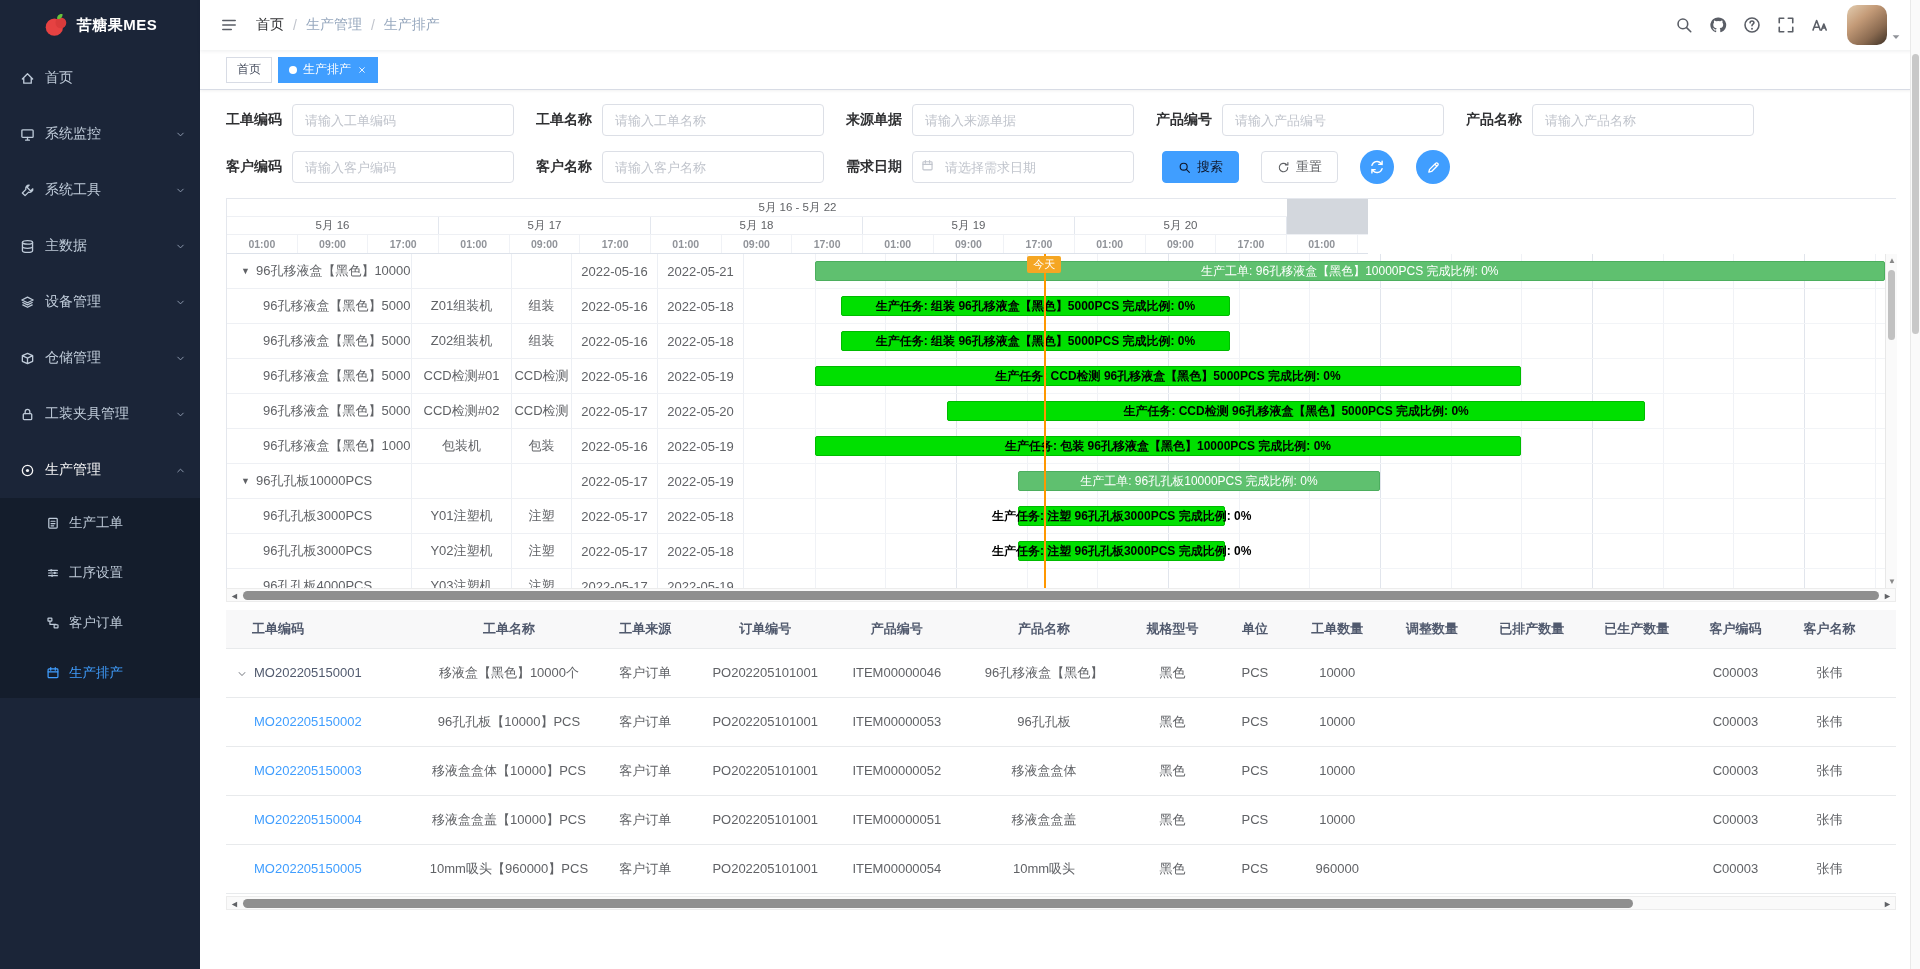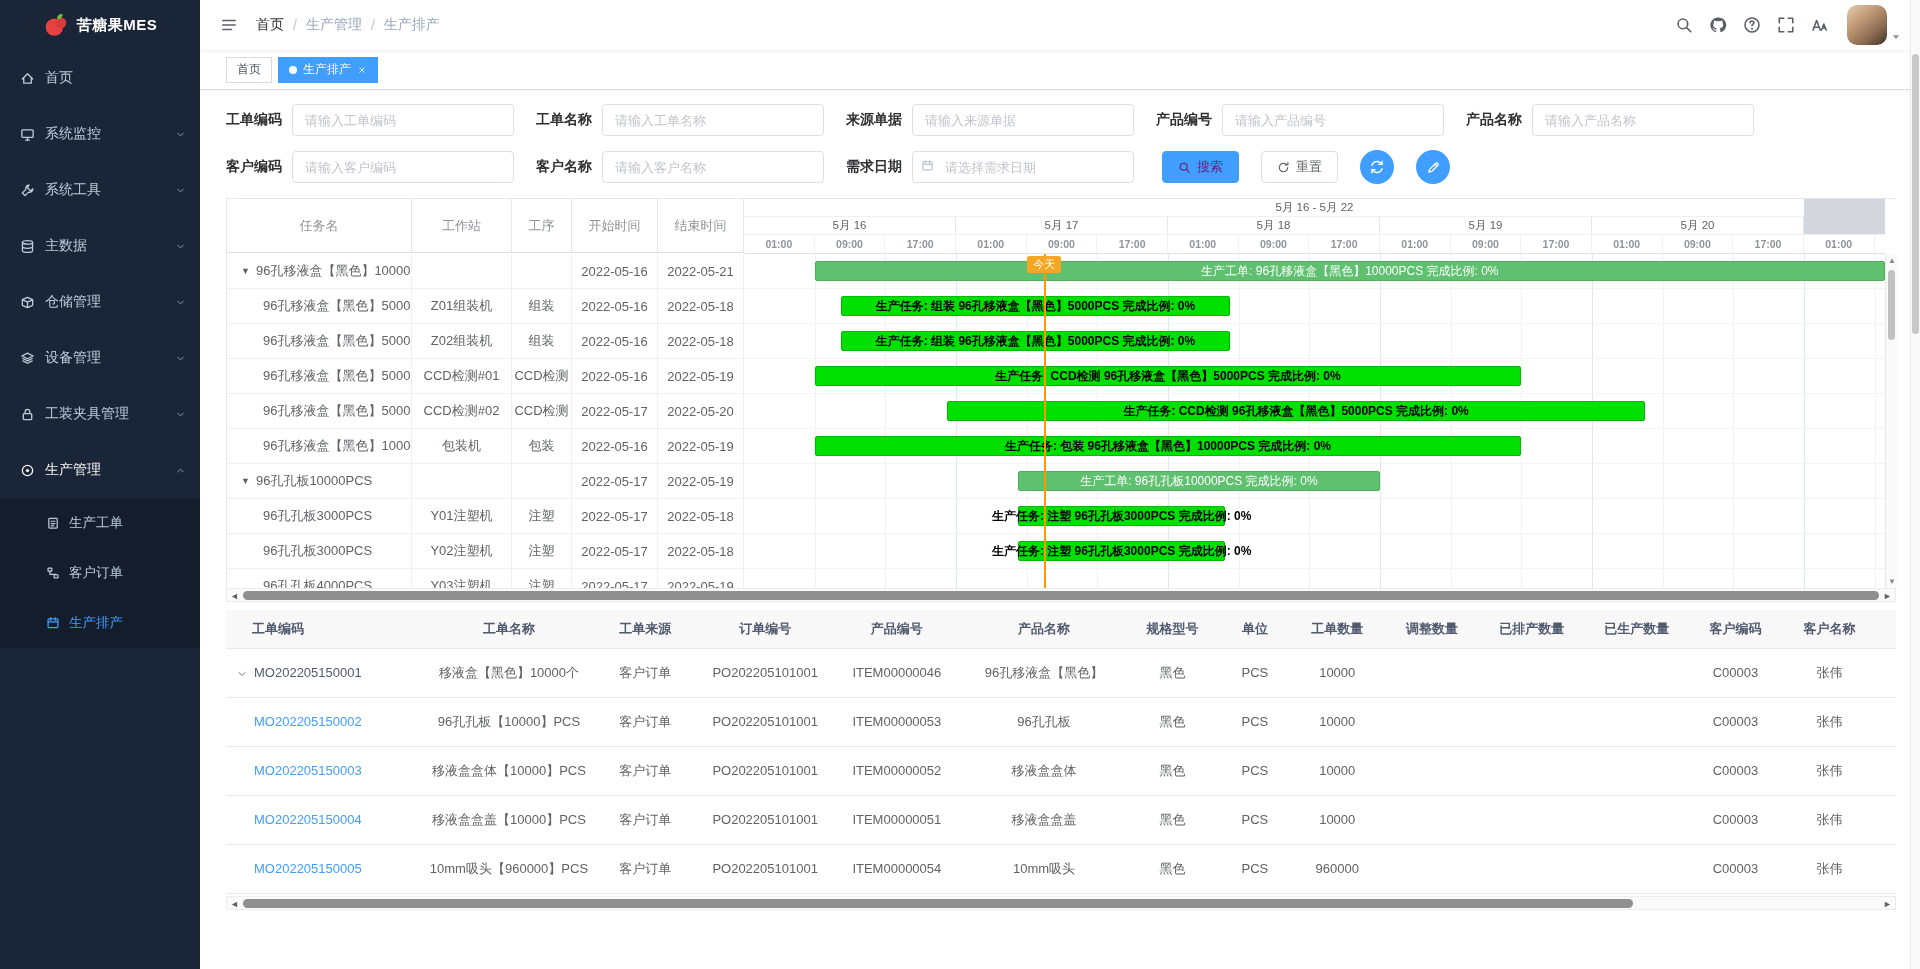--- a/index.html
+++ b/index.html
@@ -48,21 +48,21 @@
   .frow{display:flex;align-items:center;gap:22px;margin-bottom:14px;}
   #frow2f{display:contents;}
   .ffield{display:flex;align-items:center;}
   .flabel{font-size:14px;font-weight:700;color:#303133;margin-right:10px;white-space:nowrap;}
   .fin{position:relative;display:inline-flex;align-items:center;}
   .fin input{width:222px;height:32px;border:1px solid #dcdfe6;border-radius:4px;padding:0 12px;font-size:13px;color:#606266;outline:none;font-family:inherit;}
   .fin input::placeholder{color:#c0c4cc;}
   .fin.date input{padding-left:32px;}
   .fin .cal{position:absolute;left:9px;color:#c0c4cc;}
   .btn{height:32px;border-radius:4px;font-size:13px;display:inline-flex;align-items:center;gap:6px;padding:0 15px;cursor:pointer;border:1px solid transparent;font-family:inherit;}
-  .btn.primary{background:#409eff;border-color:#409eff;color:#701a75;margin-left:6px;}
+  .btn.primary{background:#409eff;border-color:#409eff;color:#0f172a;margin-left:6px;}
   .btn.plain{background:#fff;border-color:#dcdfe6;color:#606266;}
   .cbtn{width:34px;height:34px;border-radius:50%;background:#409eff;color:#fff;border:none;display:inline-flex;align-items:center;justify-content:center;cursor:pointer;}
   .cbtn + .cbtn{margin-left:0px;}
 
   
   .gantt{width:1670px;border-top:1px solid #e4e7ed;}
   .g-head{display:flex;border-left:1px solid #e4e7ed;}
   .g-left-head{display:flex;width:517px;flex:0 0 517px;}
   .g-hcell{height:54px;display:flex;align-items:center;justify-content:center;font-size:13px;color:#909399;border-right:1px solid #e4e7ed;border-bottom:1px solid #dde2ea;background:#fff;}
   .w0{width:185px;flex:0 0 185px;}
@@ -185,37 +185,37 @@
           <span class="mi-label">主数据</span>
           <span class="chev">
             <svg viewBox="0 0 16 16" width="11" height="11" fill="none" stroke="currentColor" stroke-width="1.4" stroke-linecap="round" stroke-linejoin="round">
               <path d="M4 6l4 4 4-4"></path>
             </svg>
           </span>
         </div>
         <div class="menu-item">
           <span class="icon ">
             <svg viewBox="0 0 16 16" width="15" height="15" fill="none" stroke="currentColor" stroke-width="1.4" stroke-linecap="round" stroke-linejoin="round">
-              <path d="M2.5 5 8 2.5 13.5 5v6L8 13.5 2.5 11zM2.5 5 8 7.5 13.5 5M8 7.5v6"></path>
-            </svg>
-          </span>
-          <span class="mi-label">仓储管理</span>
+              <path d="M8 2.3 14 5.3 8 8.3 2 5.3zM3 8l5 2.5L13 8M3 10.6 8 13.1l5-2.5"></path>
+            </svg>
+          </span>
+          <span class="mi-label">设备管理</span>
           <span class="chev">
             <svg viewBox="0 0 16 16" width="11" height="11" fill="none" stroke="currentColor" stroke-width="1.4" stroke-linecap="round" stroke-linejoin="round">
               <path d="M4 6l4 4 4-4"></path>
             </svg>
           </span>
         </div>
         <div class="menu-item">
           <span class="icon ">
             <svg viewBox="0 0 16 16" width="15" height="15" fill="none" stroke="currentColor" stroke-width="1.4" stroke-linecap="round" stroke-linejoin="round">
-              <path d="M8 2.3 14 5.3 8 8.3 2 5.3zM3 8l5 2.5L13 8M3 10.6 8 13.1l5-2.5"></path>
-            </svg>
-          </span>
-          <span class="mi-label">设备管理</span>
+              <path d="M2.5 5 8 2.5 13.5 5v6L8 13.5 2.5 11zM2.5 5 8 7.5 13.5 5M8 7.5v6"></path>
+            </svg>
+          </span>
+          <span class="mi-label">仓储管理</span>
           <span class="chev">
             <svg viewBox="0 0 16 16" width="11" height="11" fill="none" stroke="currentColor" stroke-width="1.4" stroke-linecap="round" stroke-linejoin="round">
               <path d="M4 6l4 4 4-4"></path>
             </svg>
           </span>
         </div>
         <div class="menu-item">
           <span class="icon ">
             <svg viewBox="0 0 16 16" width="15" height="15" fill="none" stroke="currentColor" stroke-width="1.4" stroke-linecap="round" stroke-linejoin="round">
               <rect x="3.5" y="7" width="9" height="6.5" rx="1"></rect>
@@ -245,20 +245,31 @@
         </div>
         <div class="submenu">
           <div class="sub-item">
             <span class="icon ">
               <svg viewBox="0 0 16 16" width="14" height="14" fill="none" stroke="currentColor" stroke-width="1.4" stroke-linecap="round" stroke-linejoin="round">
                 <rect x="3.2" y="2.8" width="9.6" height="11" rx="1"></rect>
                 <path d="M5.8 6h4.4M5.8 8.6h4.4M5.8 11.2h3"></path>
               </svg>
             </span>
             <span class="mi-label">生产工单</span>
+          </div>
+          <div class="sub-item">
+            <span class="icon ">
+              <svg viewBox="0 0 16 16" width="14" height="14" fill="none" stroke="currentColor" stroke-width="1.4" stroke-linecap="round" stroke-linejoin="round">
+                <path d="M3 5h10M3 8h10M3 11h10"></path>
+                <circle cx="6" cy="5" r="1.3" fill="currentColor" stroke="none"></circle>
+                <circle cx="10" cy="8" r="1.3" fill="currentColor" stroke="none"></circle>
+                <circle cx="7" cy="11" r="1.3" fill="currentColor" stroke="none"></circle>
+              </svg>
+            </span>
+            <span class="mi-label">工序设置</span>
           </div>
           <div class="sub-item">
             <span class="icon ">
               <svg viewBox="0 0 16 16" width="14" height="14" fill="none" stroke="currentColor" stroke-width="1.4" stroke-linecap="round" stroke-linejoin="round">
                 <rect x="2.3" y="2.3" width="4.4" height="3.6" rx=".6"></rect>
                 <rect x="9.3" y="10" width="4.4" height="3.6" rx=".6"></rect>
                 <path d="M4.5 5.9v3.6h7V10"></path>
               </svg>
             </span>
             <span class="mi-label">客户订单</span>
@@ -428,27 +439,20 @@
           </button>
         <button class="cbtn">
             <svg viewBox="0 0 16 16" width="15" height="15" fill="none" stroke="currentColor" stroke-width="1.4" stroke-linecap="round" stroke-linejoin="round">
               <path d="M3 13l.8-3L10.4 3.4a1.3 1.3 0 0 1 1.9 0l.3.3a1.3 1.3 0 0 1 0 1.9L6 12.2zM9.4 4.4l2.2 2.2"></path>
             </svg>
           </button>
       </div>
 
       <section class="gantt">
         <div class="g-head">
-          <div class="g-left-head" id="g-cols">
-              <div class="g-hcell w0">任务名</div>
-              <div class="g-hcell w1">工作站</div>
-              <div class="g-hcell w2">工序</div>
-              <div class="g-hcell w3">开始时间</div>
-              <div class="g-hcell w4">结束时间</div>
-            </div>
           <div class="g-tl-head">
             <div class="g-range">
               <span>5月 16 - 5月 22</span>
               <span class="g-range-rest"></span>
             </div>
             <div class="g-days" id="g-days">
                 <div class="g-day">5月 16</div>
                 <div class="g-day">5月 17</div>
                 <div class="g-day">5月 18</div>
                 <div class="g-day">5月 19</div>

